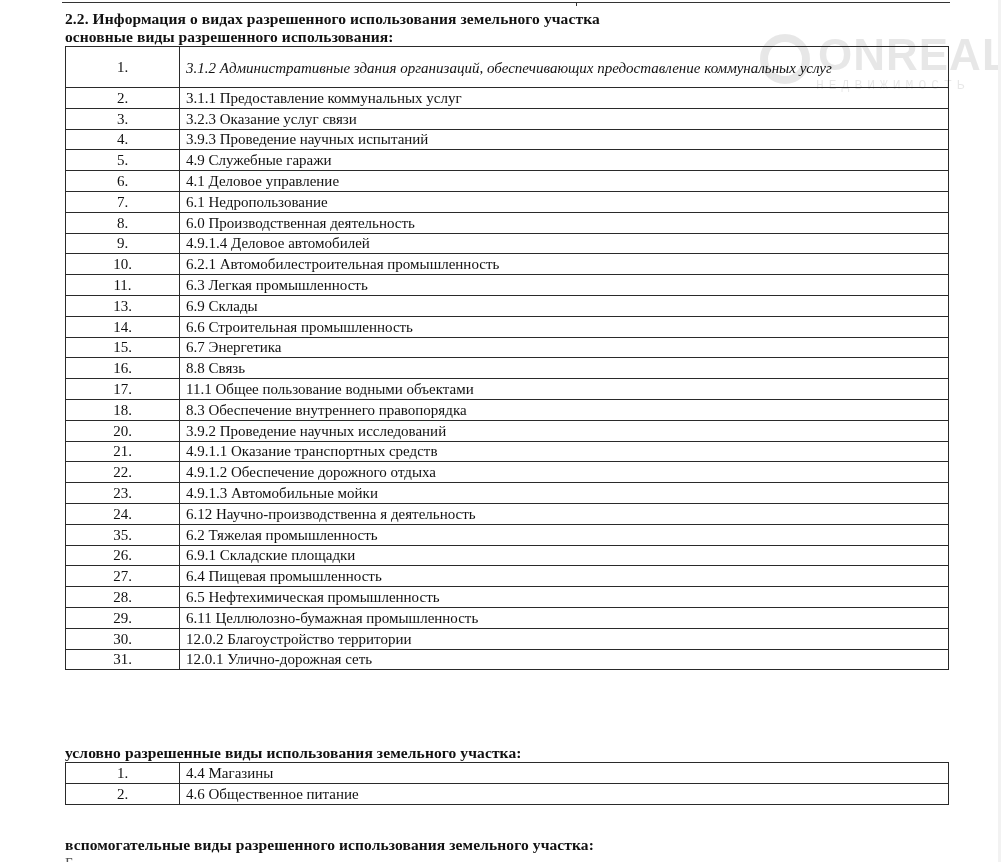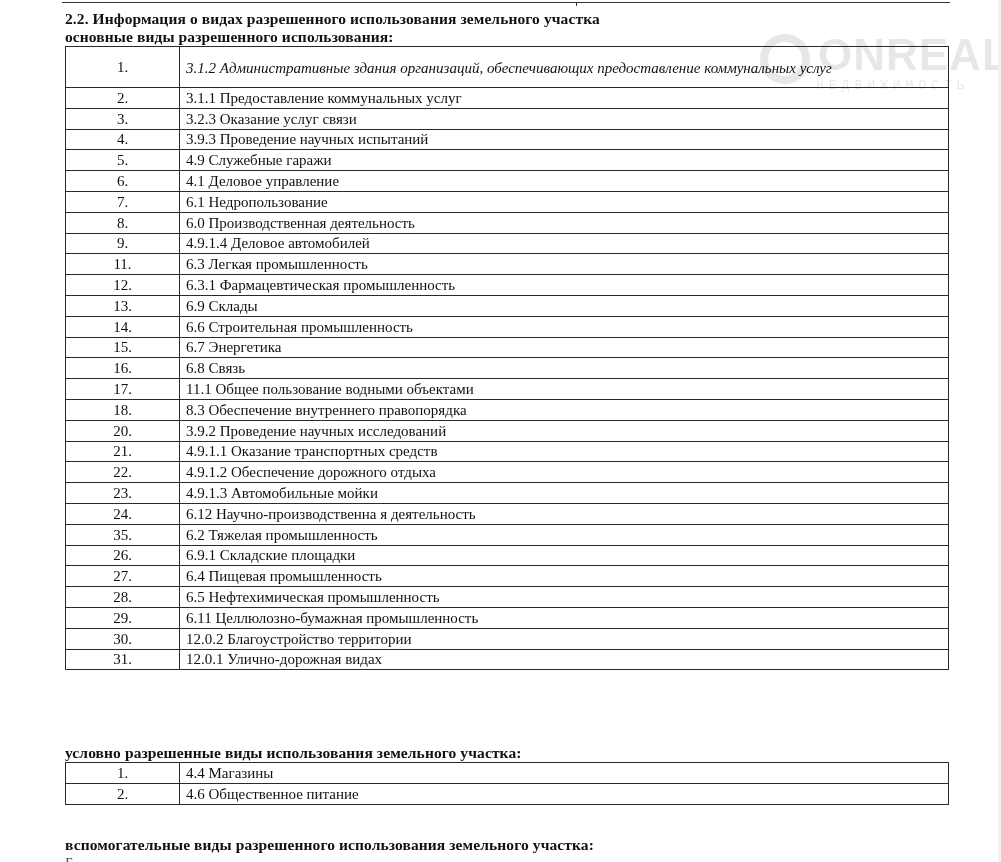--- a/index.html
+++ b/index.html
@@ -178,42 +178,42 @@
       </tr>
       <tr>
         <td class="num">8.</td>
         <td class="txt">6.0 Производственная деятельность</td>
       </tr>
       <tr>
         <td class="num">9.</td>
         <td class="txt">4.9.1.4 Деловое автомобилей</td>
       </tr>
       <tr>
+        <td class="num">10.</td>
+        <td class="txt">6.2.1 Автомобилестроительная промышленность</td>
+      </tr>
+      <tr>
         <td class="num">11.</td>
         <td class="txt">6.3 Легкая промышленность</td>
       </tr>
       <tr>
-        <td class="num">12.</td>
-        <td class="txt">6.3.1 Фармацевтическая промышленность</td>
-      </tr>
-      <tr>
         <td class="num">13.</td>
         <td class="txt">6.9 Склады</td>
       </tr>
       <tr>
         <td class="num">14.</td>
         <td class="txt">6.6 Строительная промышленность</td>
       </tr>
       <tr>
         <td class="num">15.</td>
         <td class="txt">6.7 Энергетика</td>
       </tr>
       <tr>
         <td class="num">16.</td>
-        <td class="txt">6.8 Связь</td>
+        <td class="txt">8.8 Связь</td>
       </tr>
       <tr>
         <td class="num">17.</td>
         <td class="txt">11.1 Общее пользование водными объектами</td>
       </tr>
       <tr>
         <td class="num">18.</td>
         <td class="txt">8.3 Обеспечение внутреннего правопорядка</td>
       </tr>
       <tr>
@@ -255,21 +255,21 @@
       <tr>
         <td class="num">29.</td>
         <td class="txt">6.11 Целлюлозно-бумажная промышленность</td>
       </tr>
       <tr>
         <td class="num">30.</td>
         <td class="txt">12.0.2 Благоустройство территории</td>
       </tr>
       <tr>
         <td class="num">31.</td>
-        <td class="txt">12.0.1 Улично-дорожная видах</td>
+        <td class="txt">12.0.1 Улично-дорожная сеть</td>
       </tr>
     </tbody>
 </table>
 
 <div class="heading h-sub2">условно разрешенные виды использования земельного участка:</div>
 
 <table class="list" id="table-cond">
   <tbody id="tbody-cond">
       <tr>
         <td class="num">1.</td>

